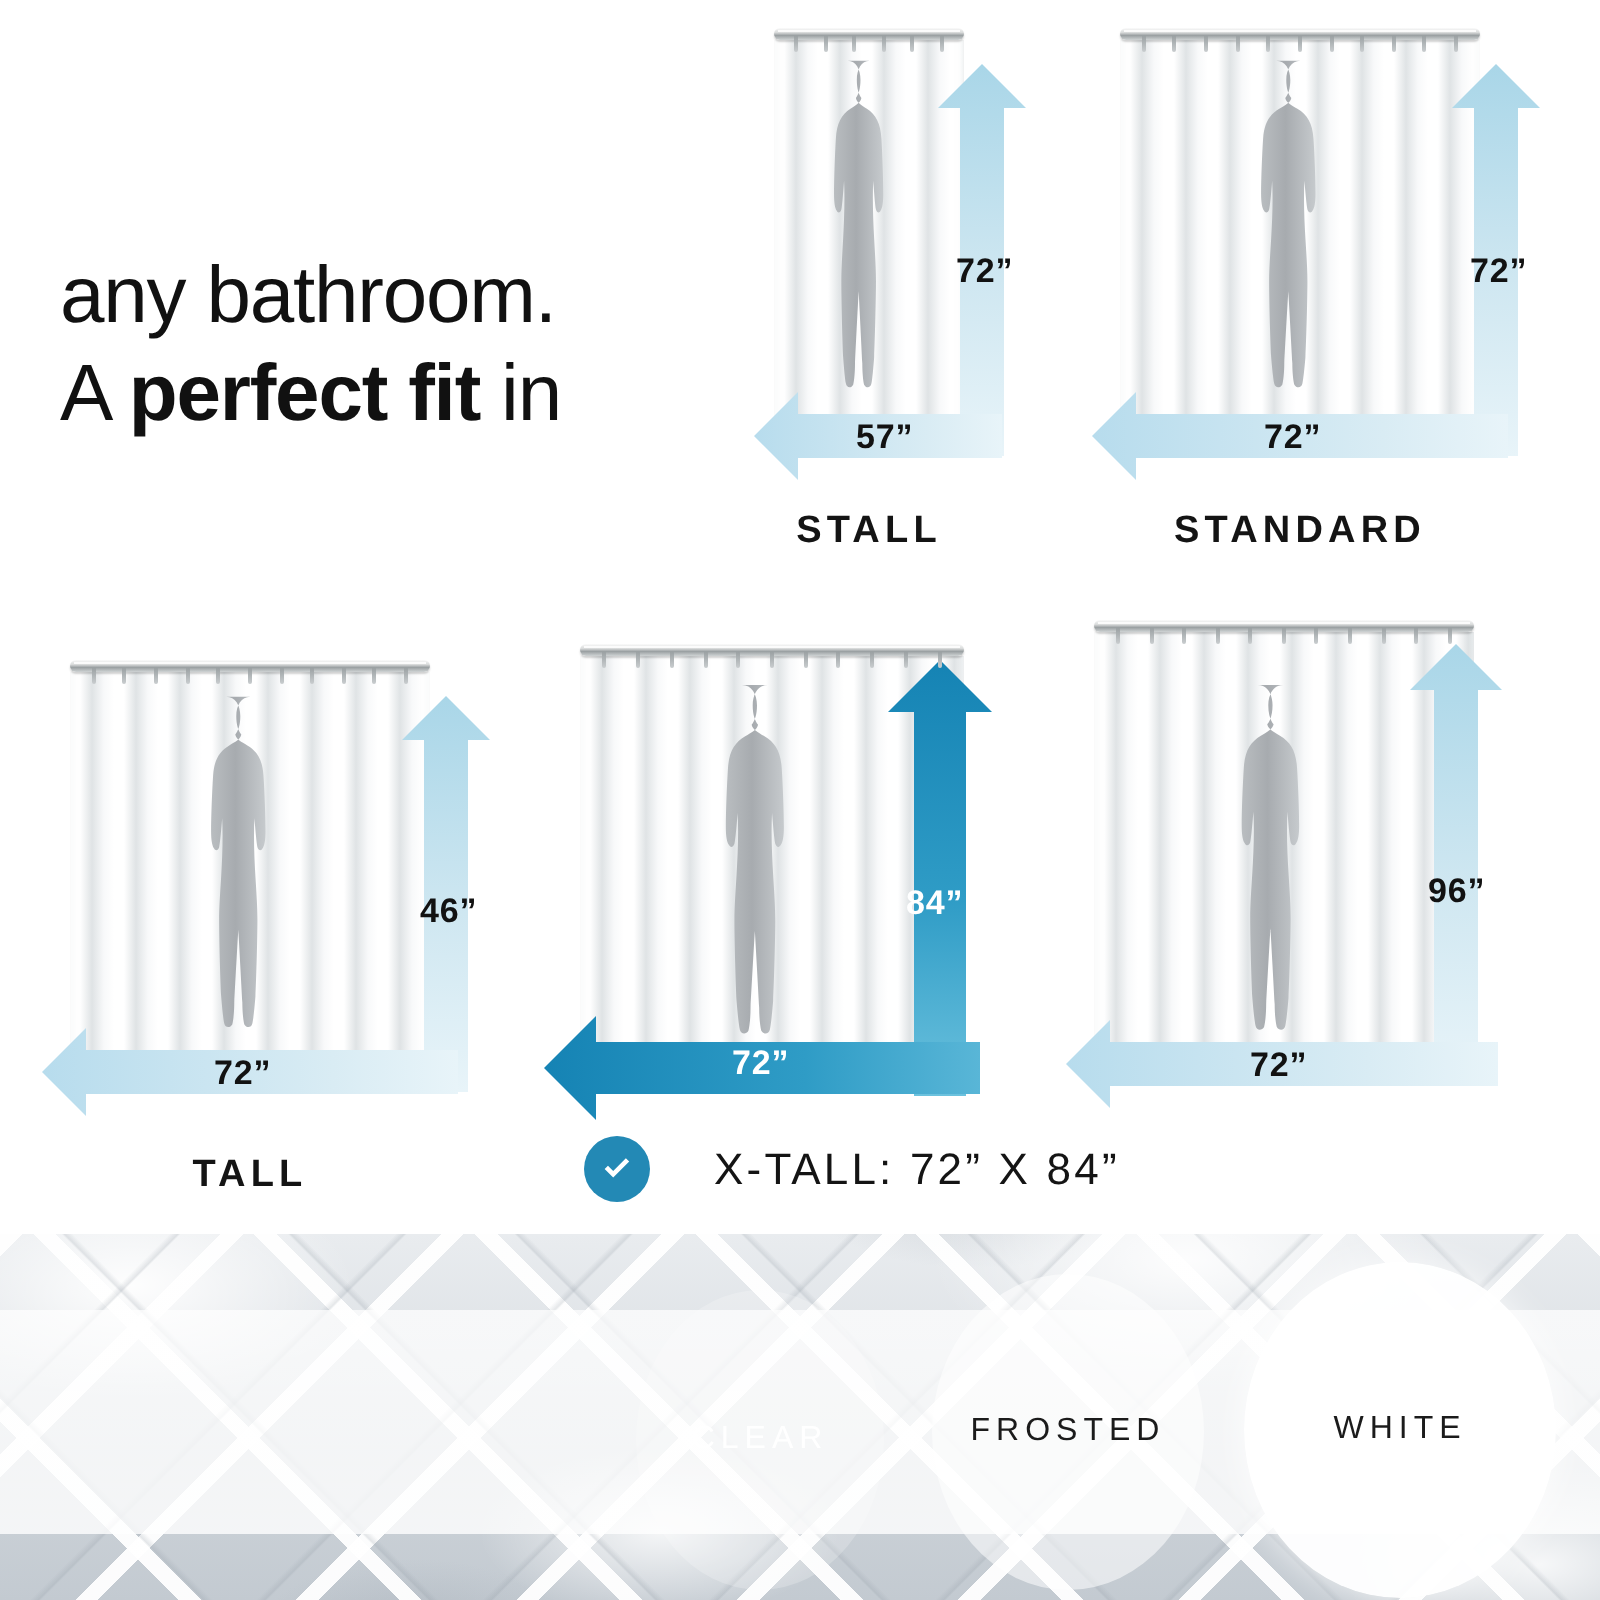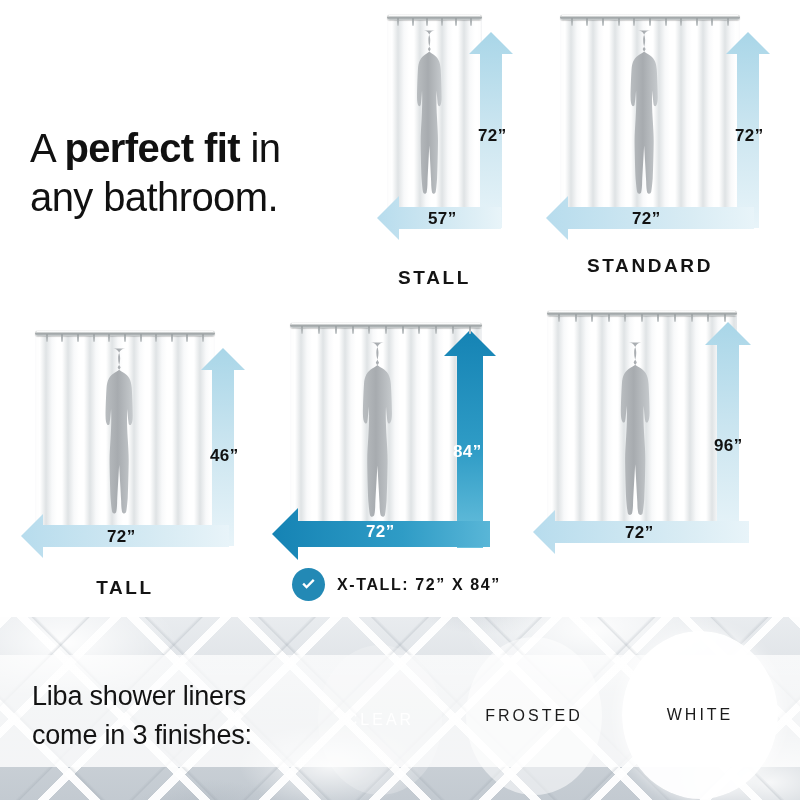--- a/index.html
+++ b/index.html
@@ -88,21 +88,21 @@
 
   
   .check-row{position:absolute;display:flex;align-items:center;gap:12px;}
   .check-badge{
     width:33px;height:33px;border-radius:50%;
     background:#2389b5;display:flex;align-items:center;justify-content:center;
     flex:0 0 auto;
   }
   .check-badge svg{width:19px;height:19px;display:block;}
   .check-text{
-    font-weight:700;font-size:16px;letter-spacing:1.6px;color:#141414;white-space:nowrap;
+    font-weight:400;font-size:22px;letter-spacing:1.6px;color:#141414;white-space:nowrap;margin-left:20px;
   }
 
   
   .finish-band{
     position:absolute;left:0;top:617px;width:800px;height:183px;overflow:hidden;
     background:
       linear-gradient(180deg,#e9ecef 0%,#dfe3e7 30%,#cfd5da 58%,#c3cad1 100%);
   }
   
   .marble{
@@ -157,22 +157,22 @@
   .sw-clear span{color:#ffffff;}
   .sw-frosted{background:rgba(255,255,255,.55);}
   .sw-white{background:rgba(255,255,255,.96);box-shadow:0 0 18px rgba(255,255,255,.8);}
 </style>
 </head>
 <body>
 
 <div id="page">
 
   <div class="headline">
+    <div>any bathroom.</div>
     <div><span>A </span><b>perfect fit</b><span> in</span></div>
-    <div>any bathroom.</div>
   </div>
 
   <div class="panel" id="p-stall" style="left:387px;top:14px;width:95px;height:206px;">
     <div class="stage" style="height:206px;">
       <div class="rod"></div>
       <div class="hooks">
           <i></i>
           <i></i>
           <i></i>
           <i></i>
@@ -215,21 +215,21 @@
                 <stop offset="70%" stop-color="#d9ecf4"></stop>
                 <stop offset="100%" stop-color="#e8f4f9"></stop>
           </linearGradient>
             </defs>
           <path fill="url(#ahS)" d="M0 22 L22 0 L22 11 L124 11 L124 33 L22 33 L22 44 Z"></path>
         </svg>
       </div>
       <div class="dim-h" style="left:41px;top:195px;">57”</div>
     </div>
   </div>
-  <div class="size-label" style="left:387px;top:267px;width:95px;">STALL</div>
+  <div class="size-label" style="left:387px;top:255px;width:95px;">STALL</div>
 
   <div class="panel" id="p-standard" style="left:560px;top:14px;width:180px;height:206px;">
     <div class="stage" style="height:206px;">
       <div class="rod"></div>
       <div class="hooks">
           <i></i>
           <i></i>
           <i></i>
           <i></i>
           <i></i>
@@ -464,24 +464,20 @@
       </div>
       <div class="dim-h" style="left:78px;top:213px;">72”</div>
     </div>
   </div>
 
   <div class="finish-band">
     <div class="marble"></div>
     <div class="lattice"></div>
     <div class="band-wash"></div>
 
-    <div class="band-copy">
-      <div>Liba shower liners</div>
-      <div>come in 3 finishes:</div>
-    </div>
 
     <div class="swatch sw-clear" style="left:318px;top:28px;width:124px;height:150px;">
       <span>CLEAR</span>
     </div>
     <div class="swatch sw-frosted" style="left:466px;top:20px;width:136px;height:158px;">
       <span>FROSTED</span>
     </div>
     <div class="swatch sw-white" style="left:622px;top:14px;width:156px;height:168px;align-items:center;">
       <span>WHITE</span>
     </div>

